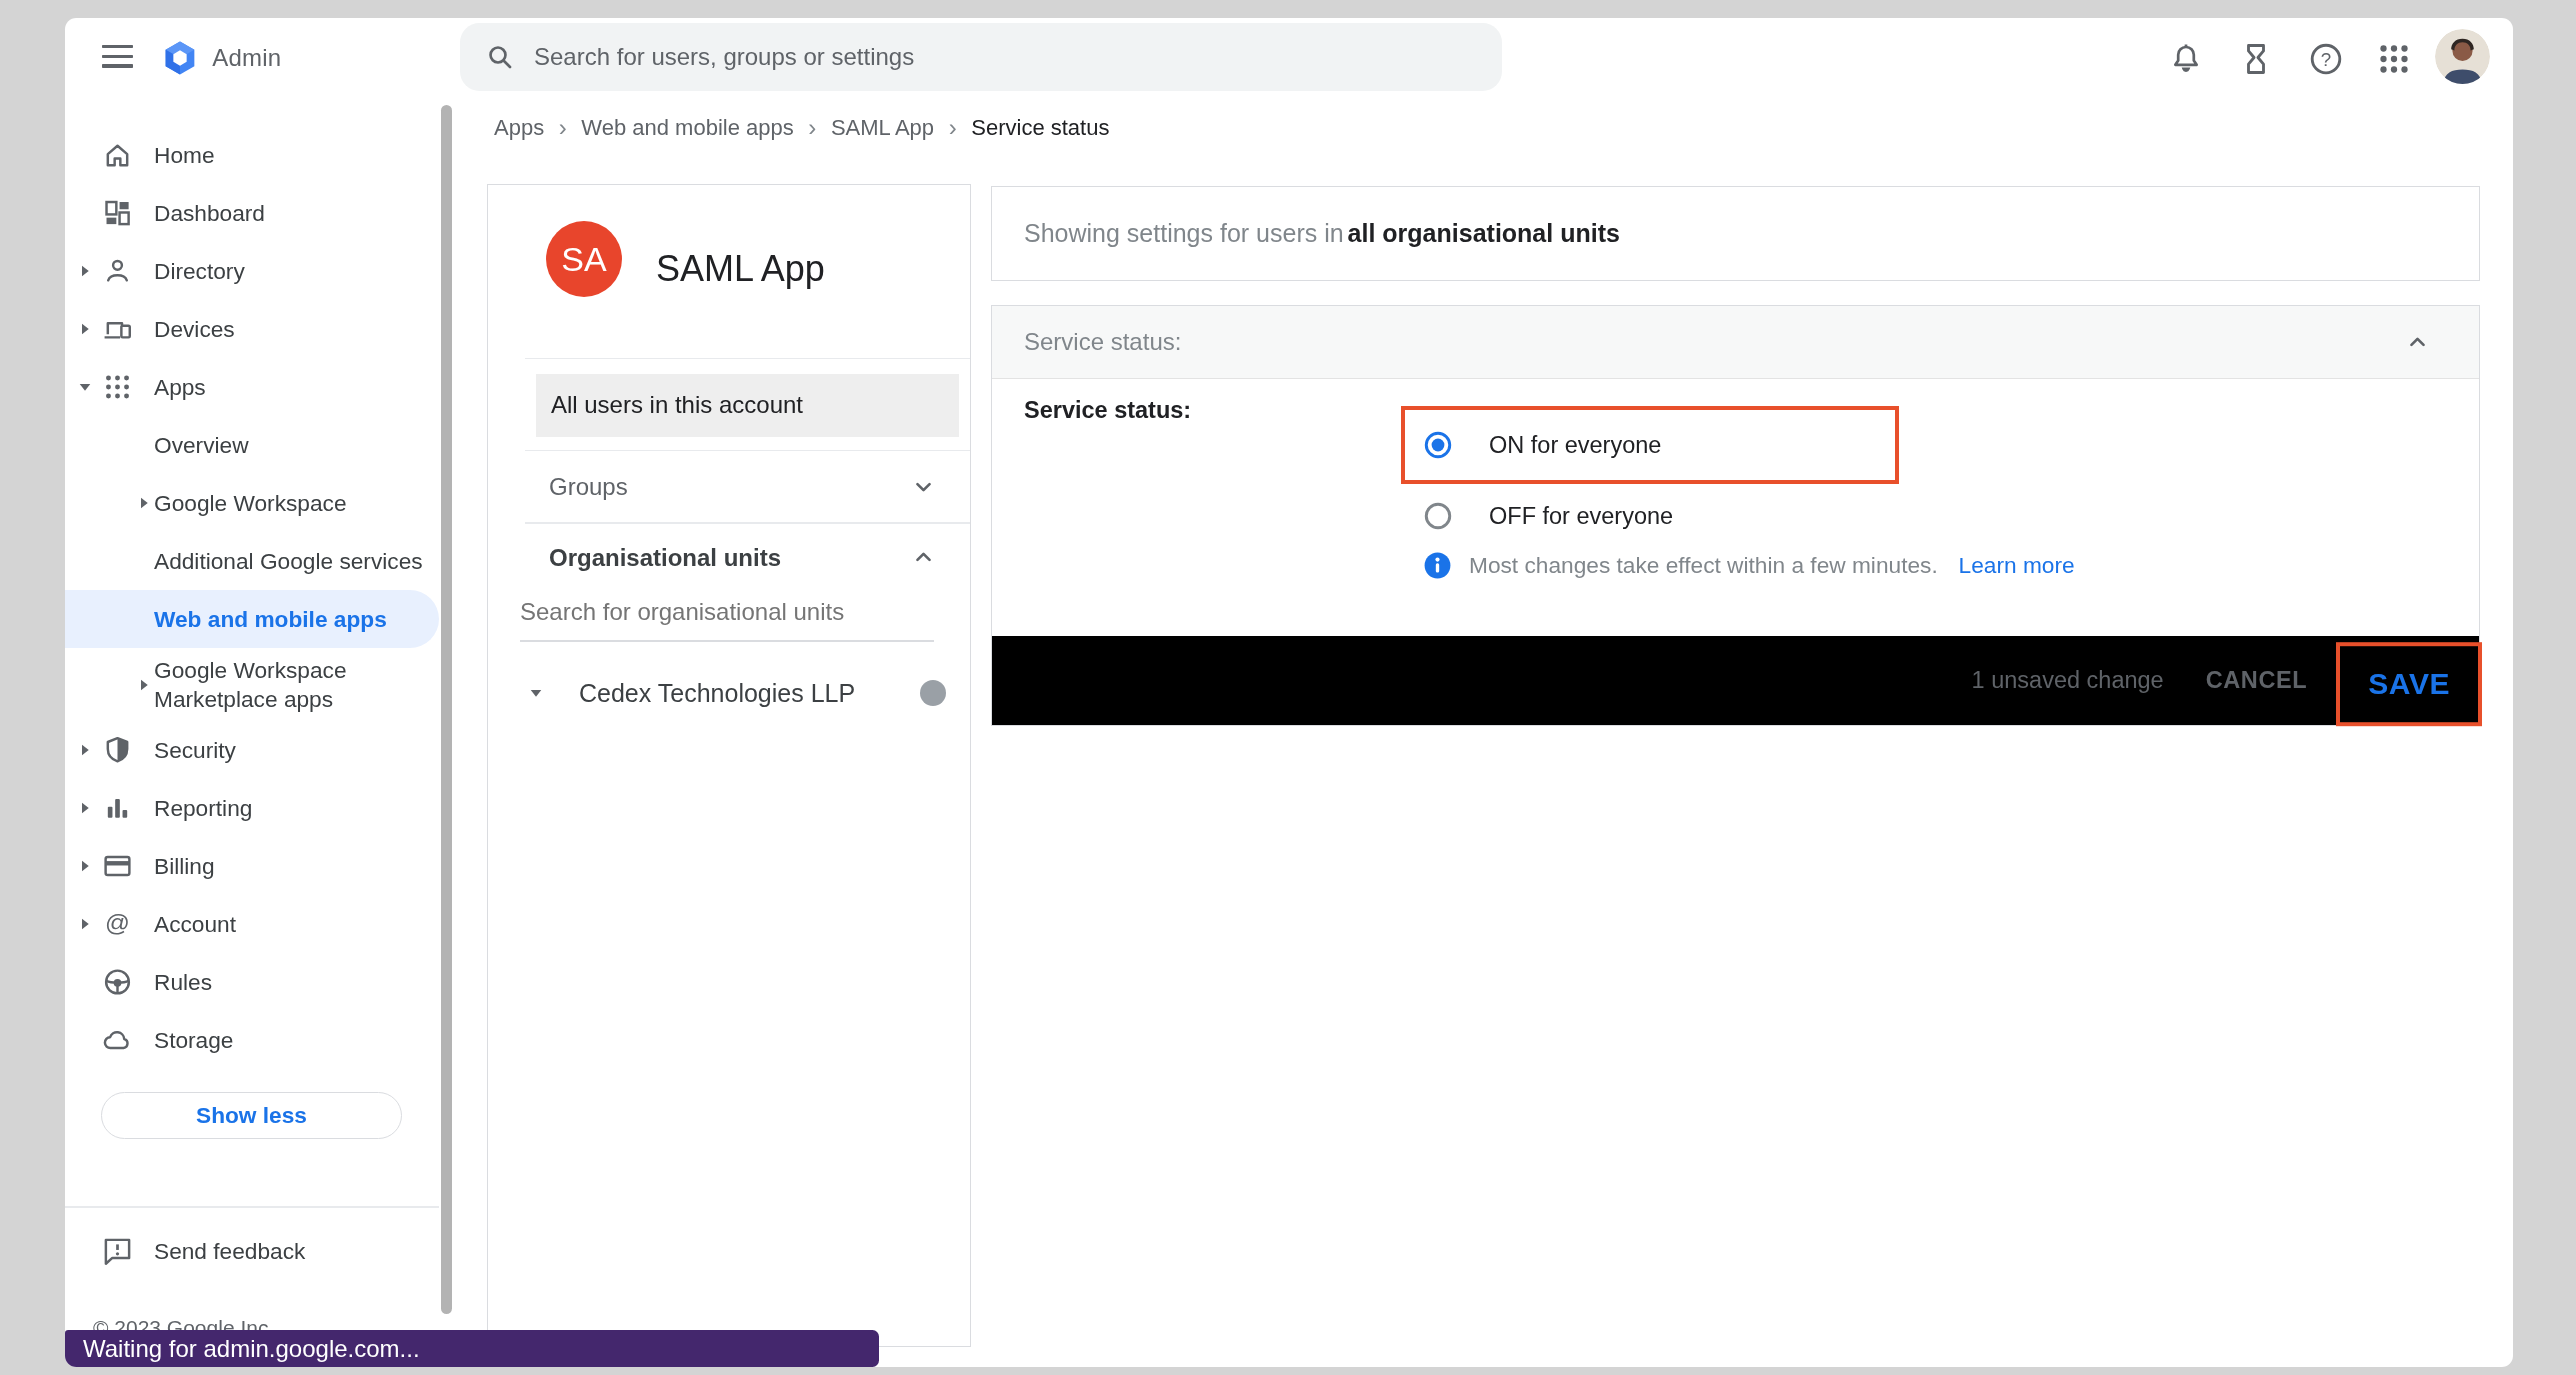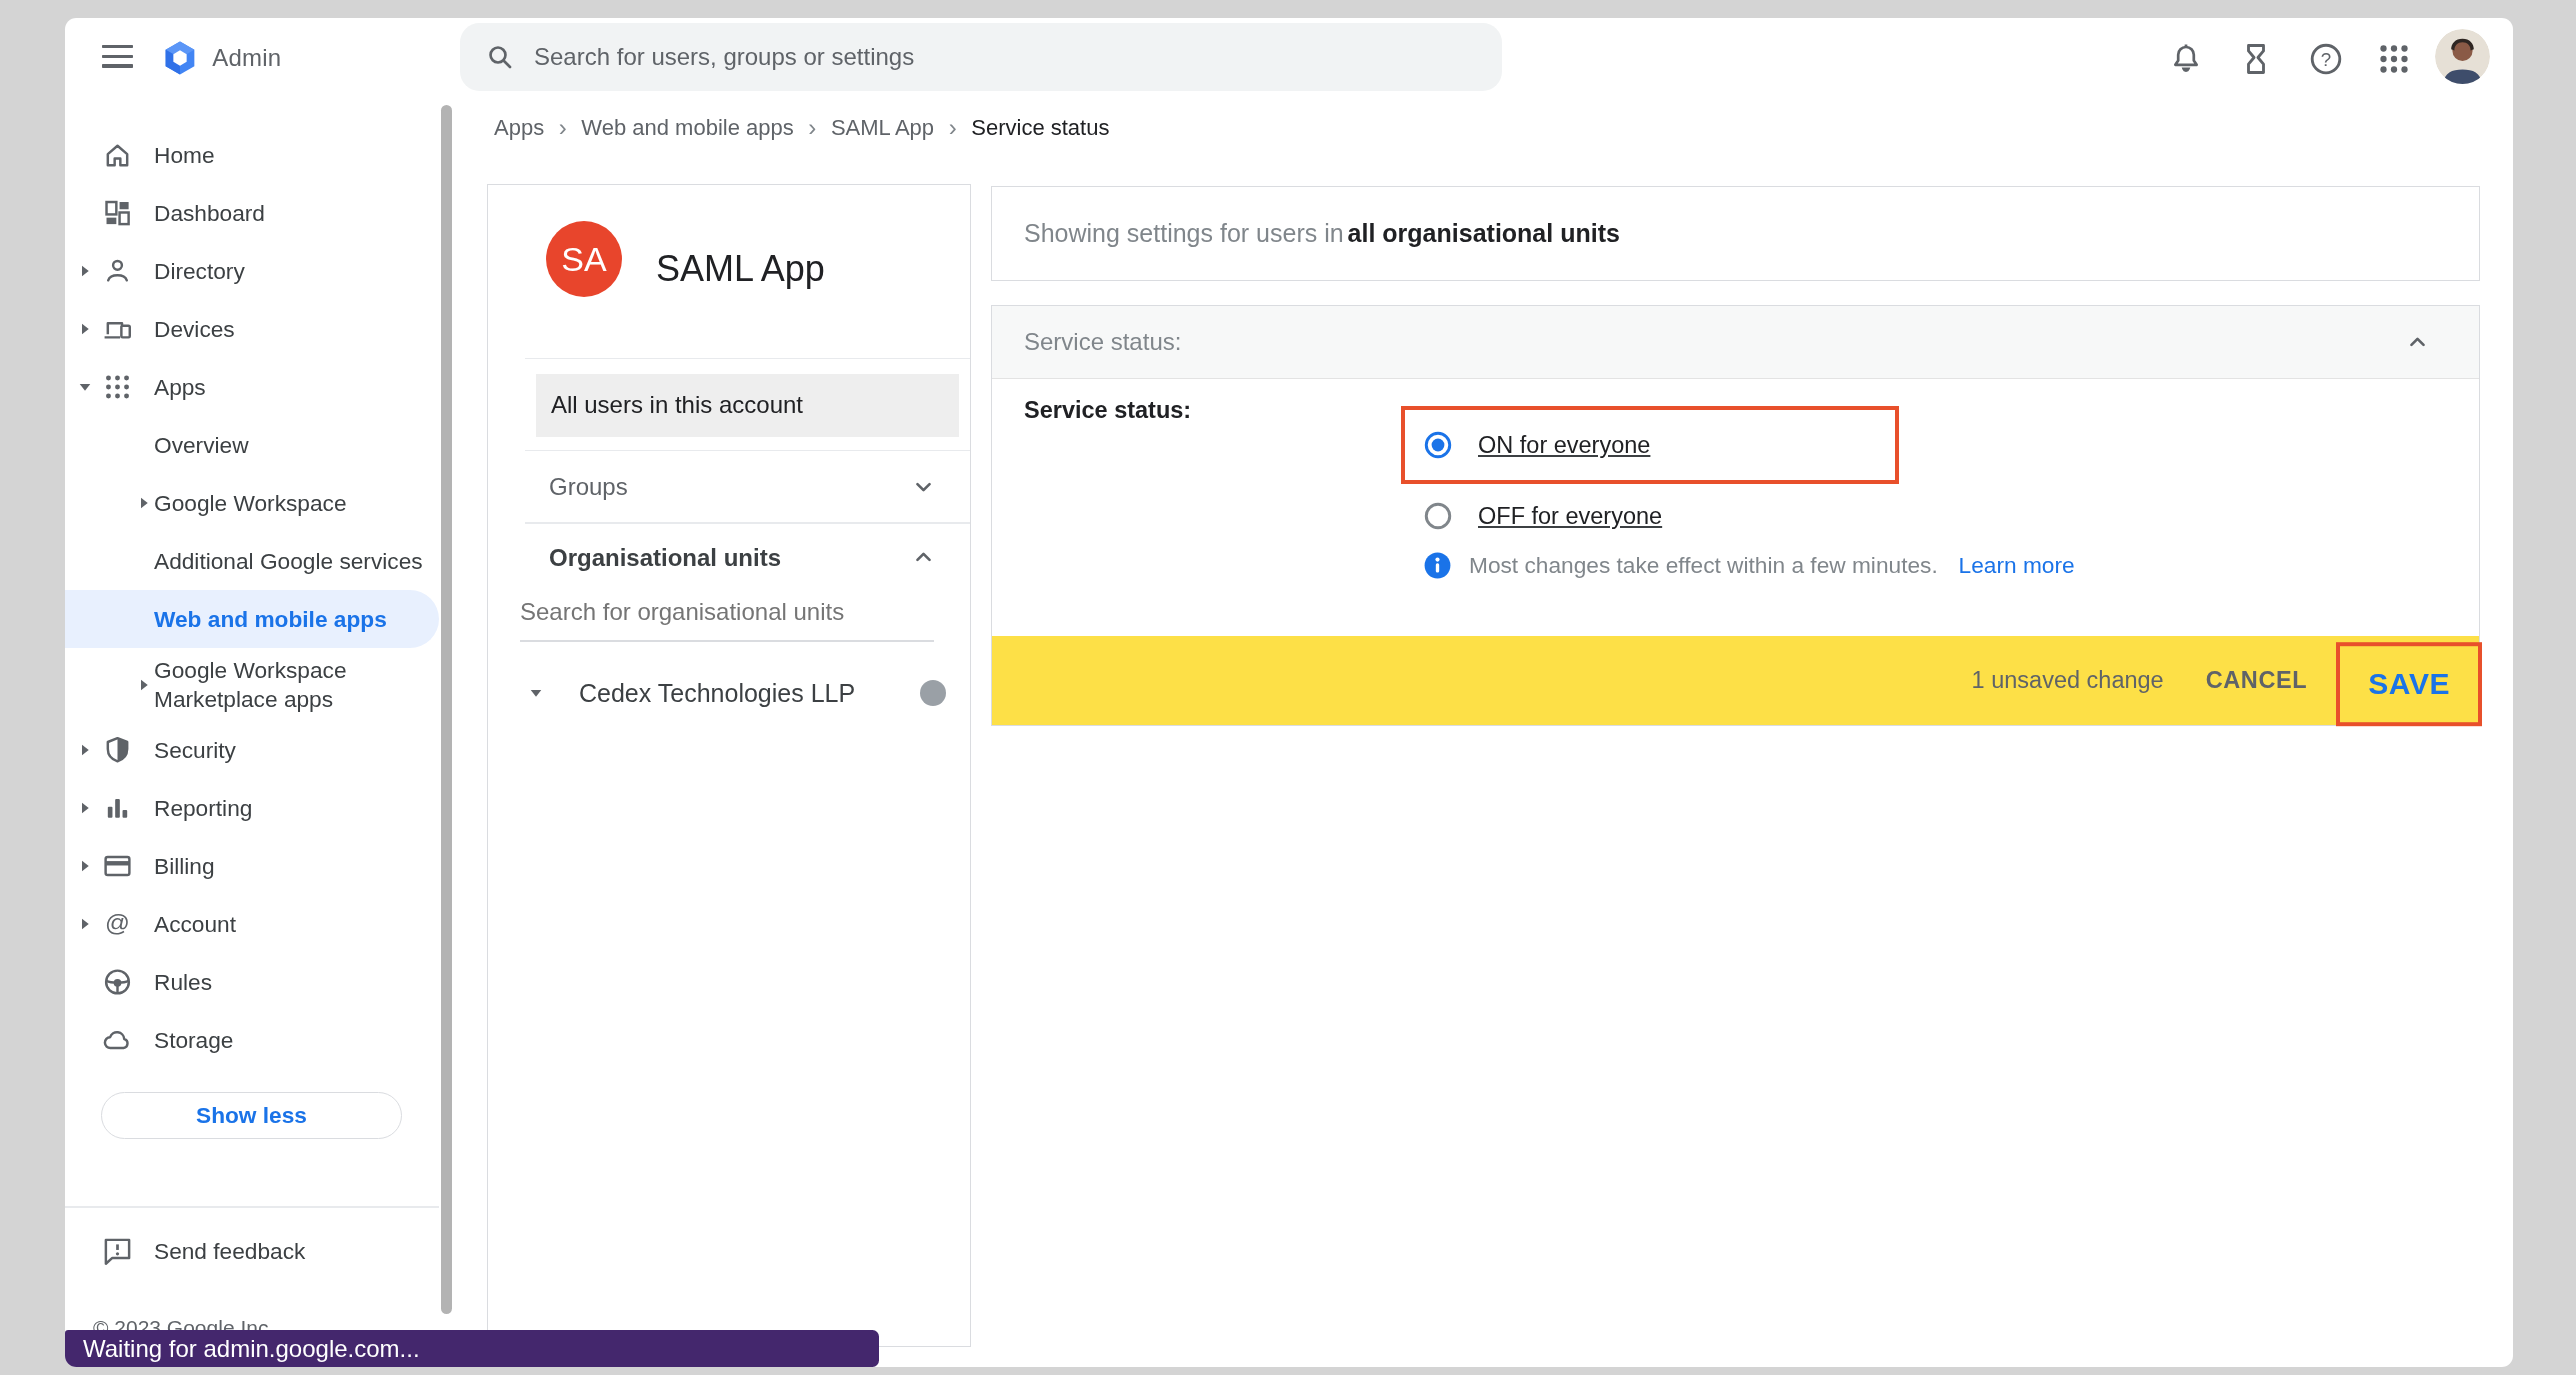--- a/index.html
+++ b/index.html
@@ -77,28 +77,28 @@
   .scopecard b { color:#202124; font-weight:bold; margin-left:4px; }
 
   .svccard { position:absolute; left:926px; top:287px; width:1489px; height:421px;
              background:#fff; border:1.6px solid #dadce0; }
   .svccard .shead { position:relative; height:73px; background:#f7f8f8; border-bottom:1.6px solid #e3e3e3;
                     display:flex; align-items:center; padding-left:32px; font-size:24px; color:#80868b; }
   .svccard .shead .chev { position:absolute; right:47px; width:29px; height:29px; }
   .fieldlabel { position:absolute; left:32px; top:91px; font-size:23.5px; font-weight:bold; color:#202124; }
   .hl-box { position:absolute; border:4.9px solid #e8502b; }
   .hl-on { left:409px; top:100px; width:498px; height:78px; }
-  .radiorow { position:absolute; left:430px; display:flex; align-items:center; gap:24px; cursor:pointer;text-decoration:underline; }
+  .radiorow { position:absolute; left:430px; display:flex; align-items:center; gap:35px; cursor:pointer; }
   .radiorow.on  { top:123px; }
   .radiorow.off { top:194px; }
   .radiorow .rlabel { font-size:23.5px; color:#202124; }
   .inforow { position:absolute; left:430px; top:244px; display:flex; align-items:center; gap:16px;text-align:right; }
   .inforow .itext { font-size:22.7px; color:#80868b; }
   .inforow .learn { font-size:22.7px; color:#1a73e8; margin-left:4.9px; cursor:pointer; }
-  .svcfooter { position:absolute; left:0; top:330px; width:100%; height:89px; background:#fde047;
+  .svcfooter { position:absolute; left:0; top:330px; width:100%; height:89px; background:#000000;
                display:flex; align-items:center; justify-content:flex-end; }
   .unsaved { font-size:23.5px; color:#5f6368; margin-right:42px; }
   .cancel  { font-size:23.5px; font-weight:bold; color:#5f6368; letter-spacing:0.6px; margin-right:29px; cursor:pointer; }
   .savebox { border:4.9px solid #e8502b; width:146px; height:84px; display:flex; align-items:center; justify-content:center;
              margin-right:-3.2px; transform:translateY(3.2px); cursor:pointer; }
   .savebox .save { font-size:30px; font-weight:bold; color:#1a73e8; letter-spacing:0.6px; }
 
   
   .statusbar { position:absolute; left:0; bottom:0; width:814px; height:37px; background:#44276d;
                border-radius:3.2px 6.5px 6.5px 0; display:flex; align-items:center; padding-left:18px; z-index:10; }

